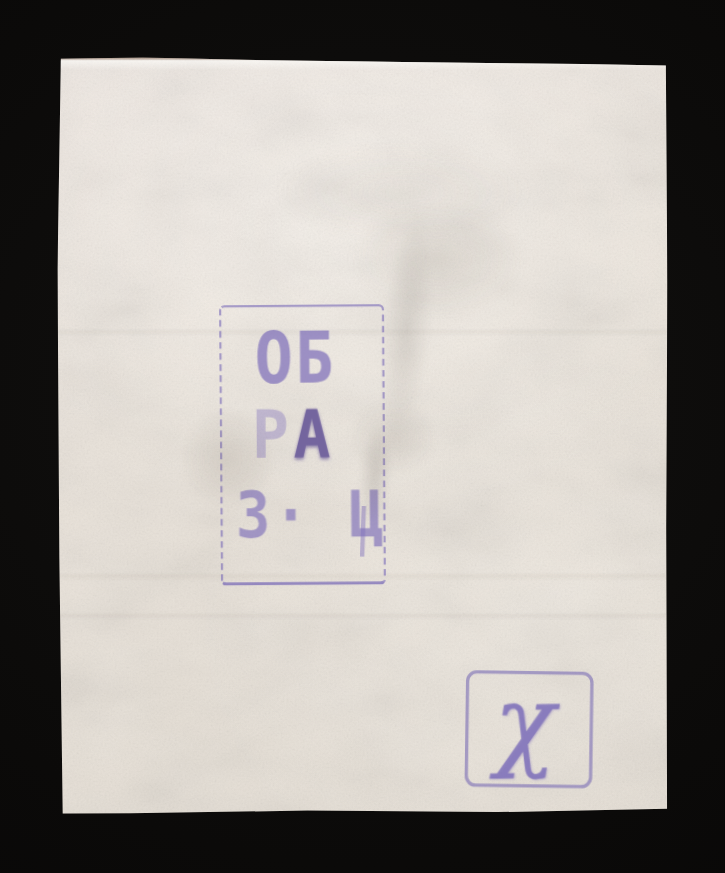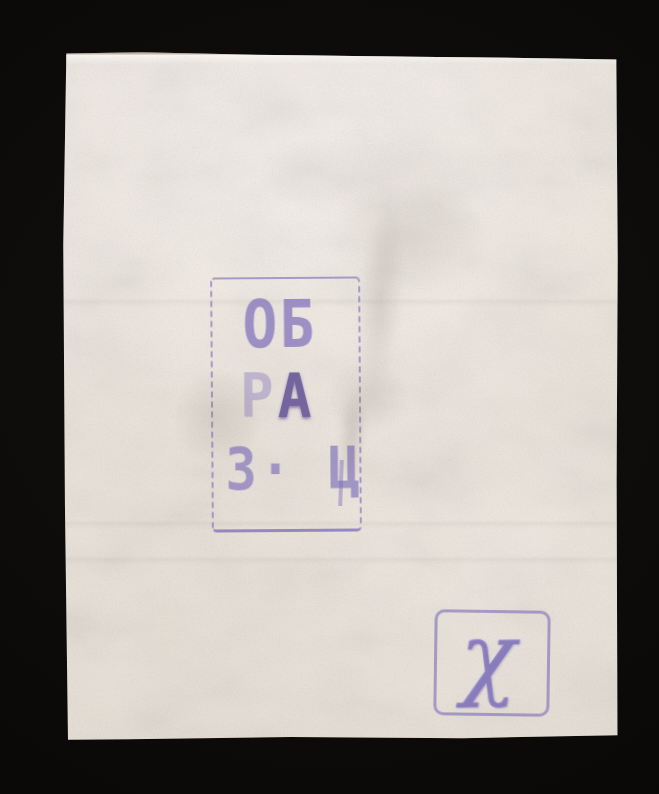--- a/index.html
+++ b/index.html
@@ -6,21 +6,21 @@
   .photo{
     position:relative;
     width:659px;height:794px;
     overflow:hidden;
     background:
       radial-gradient(120% 90% at 50% 45%, #121110 0%, #0b0a09 60%, #070606 100%);
     font-family:"DejaVu Sans","Liberation Sans",sans-serif;
   }
   
   .paper{
-    position:absolute;left:63px;top:52px;width:555px;height:688px;
+    position:absolute;left:52px;top:52px;width:555px;height:688px;
     background:
       radial-gradient(90% 55% at 50% 22%, rgba(255,251,246,0.55) 0%, rgba(255,251,246,0) 70%),
       radial-gradient(70% 50% at 75% 75%, rgba(250,246,240,0.35) 0%, rgba(250,246,240,0) 75%),
       linear-gradient(160deg,#eee7e1 0%, #eae3da 40%, #e6dfd5 78%, #e3dcd2 100%);
     clip-path:polygon(0.6% 0.2%, 14% 0.05%, 38% 0.45%, 63% 0.7%, 86% 0.9%, 99.7% 1.1%,
                       99.95% 30%, 99.75% 62%, 99.9% 99.3%, 72% 99.75%, 41% 99.55%,
                       12% 99.9%, 0.9% 99.95%, 0.35% 66%, 0.05% 28%);
     box-shadow:0 0 14px rgba(0,0,0,0.9);
   }
   .paper::before{ 

